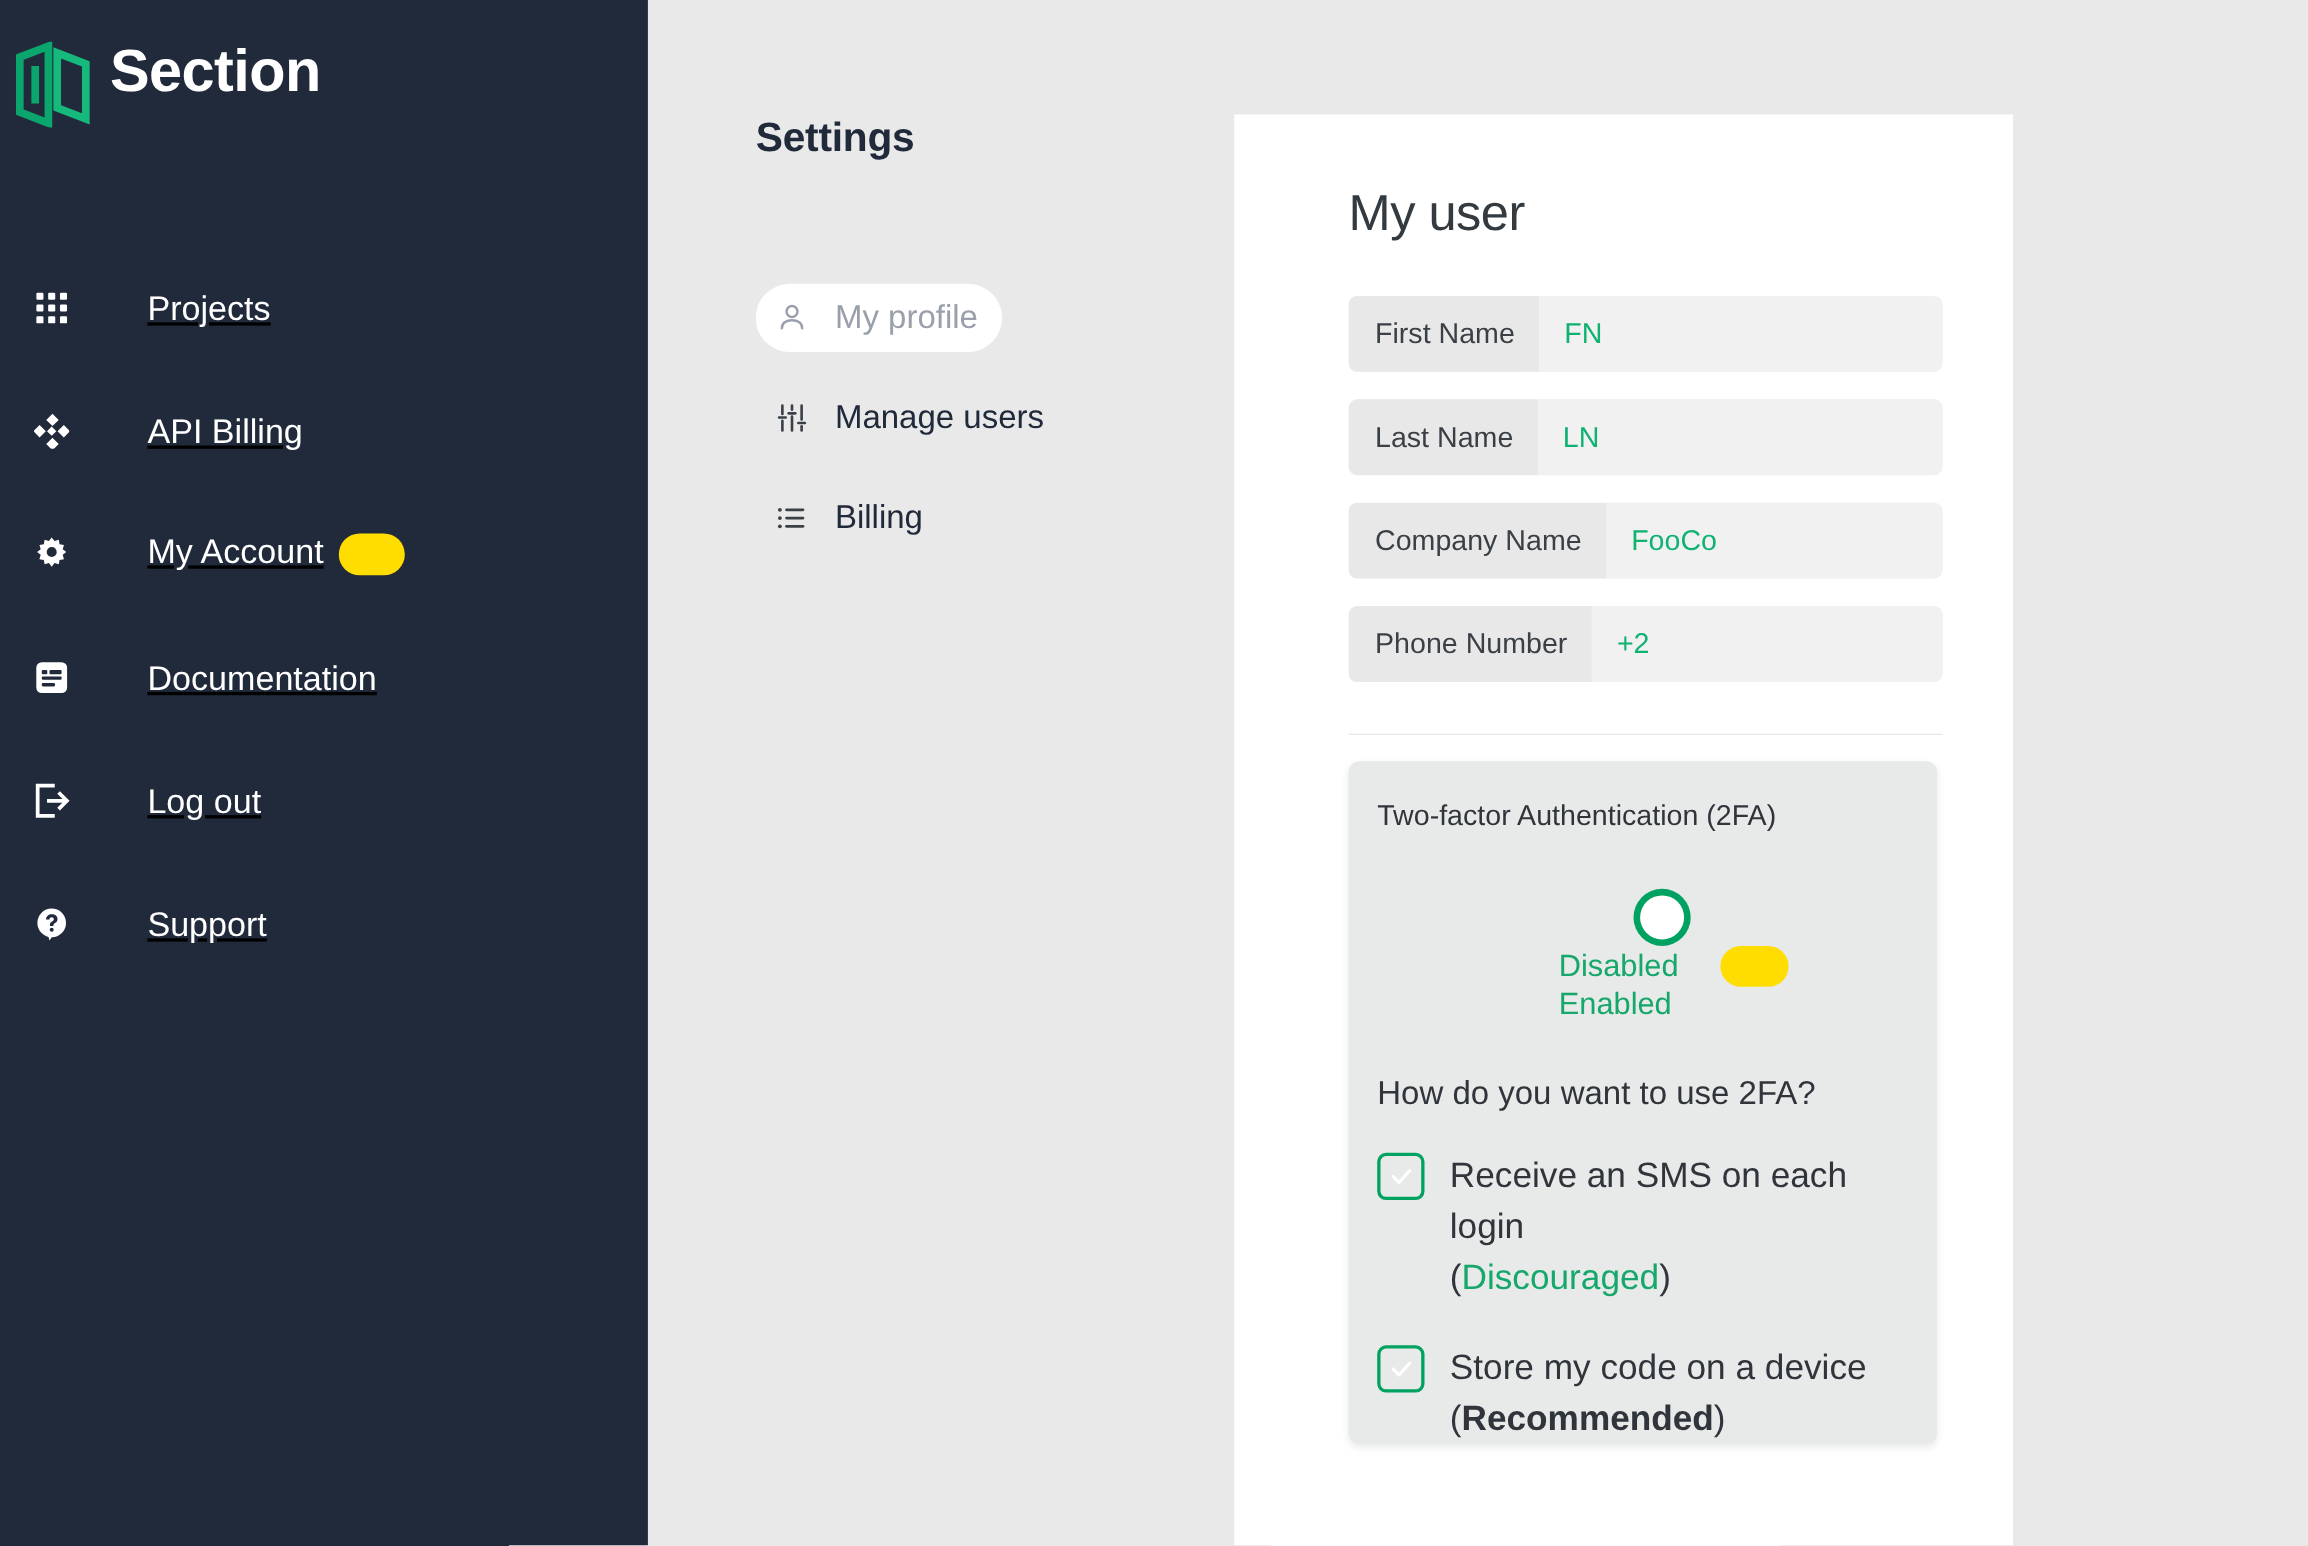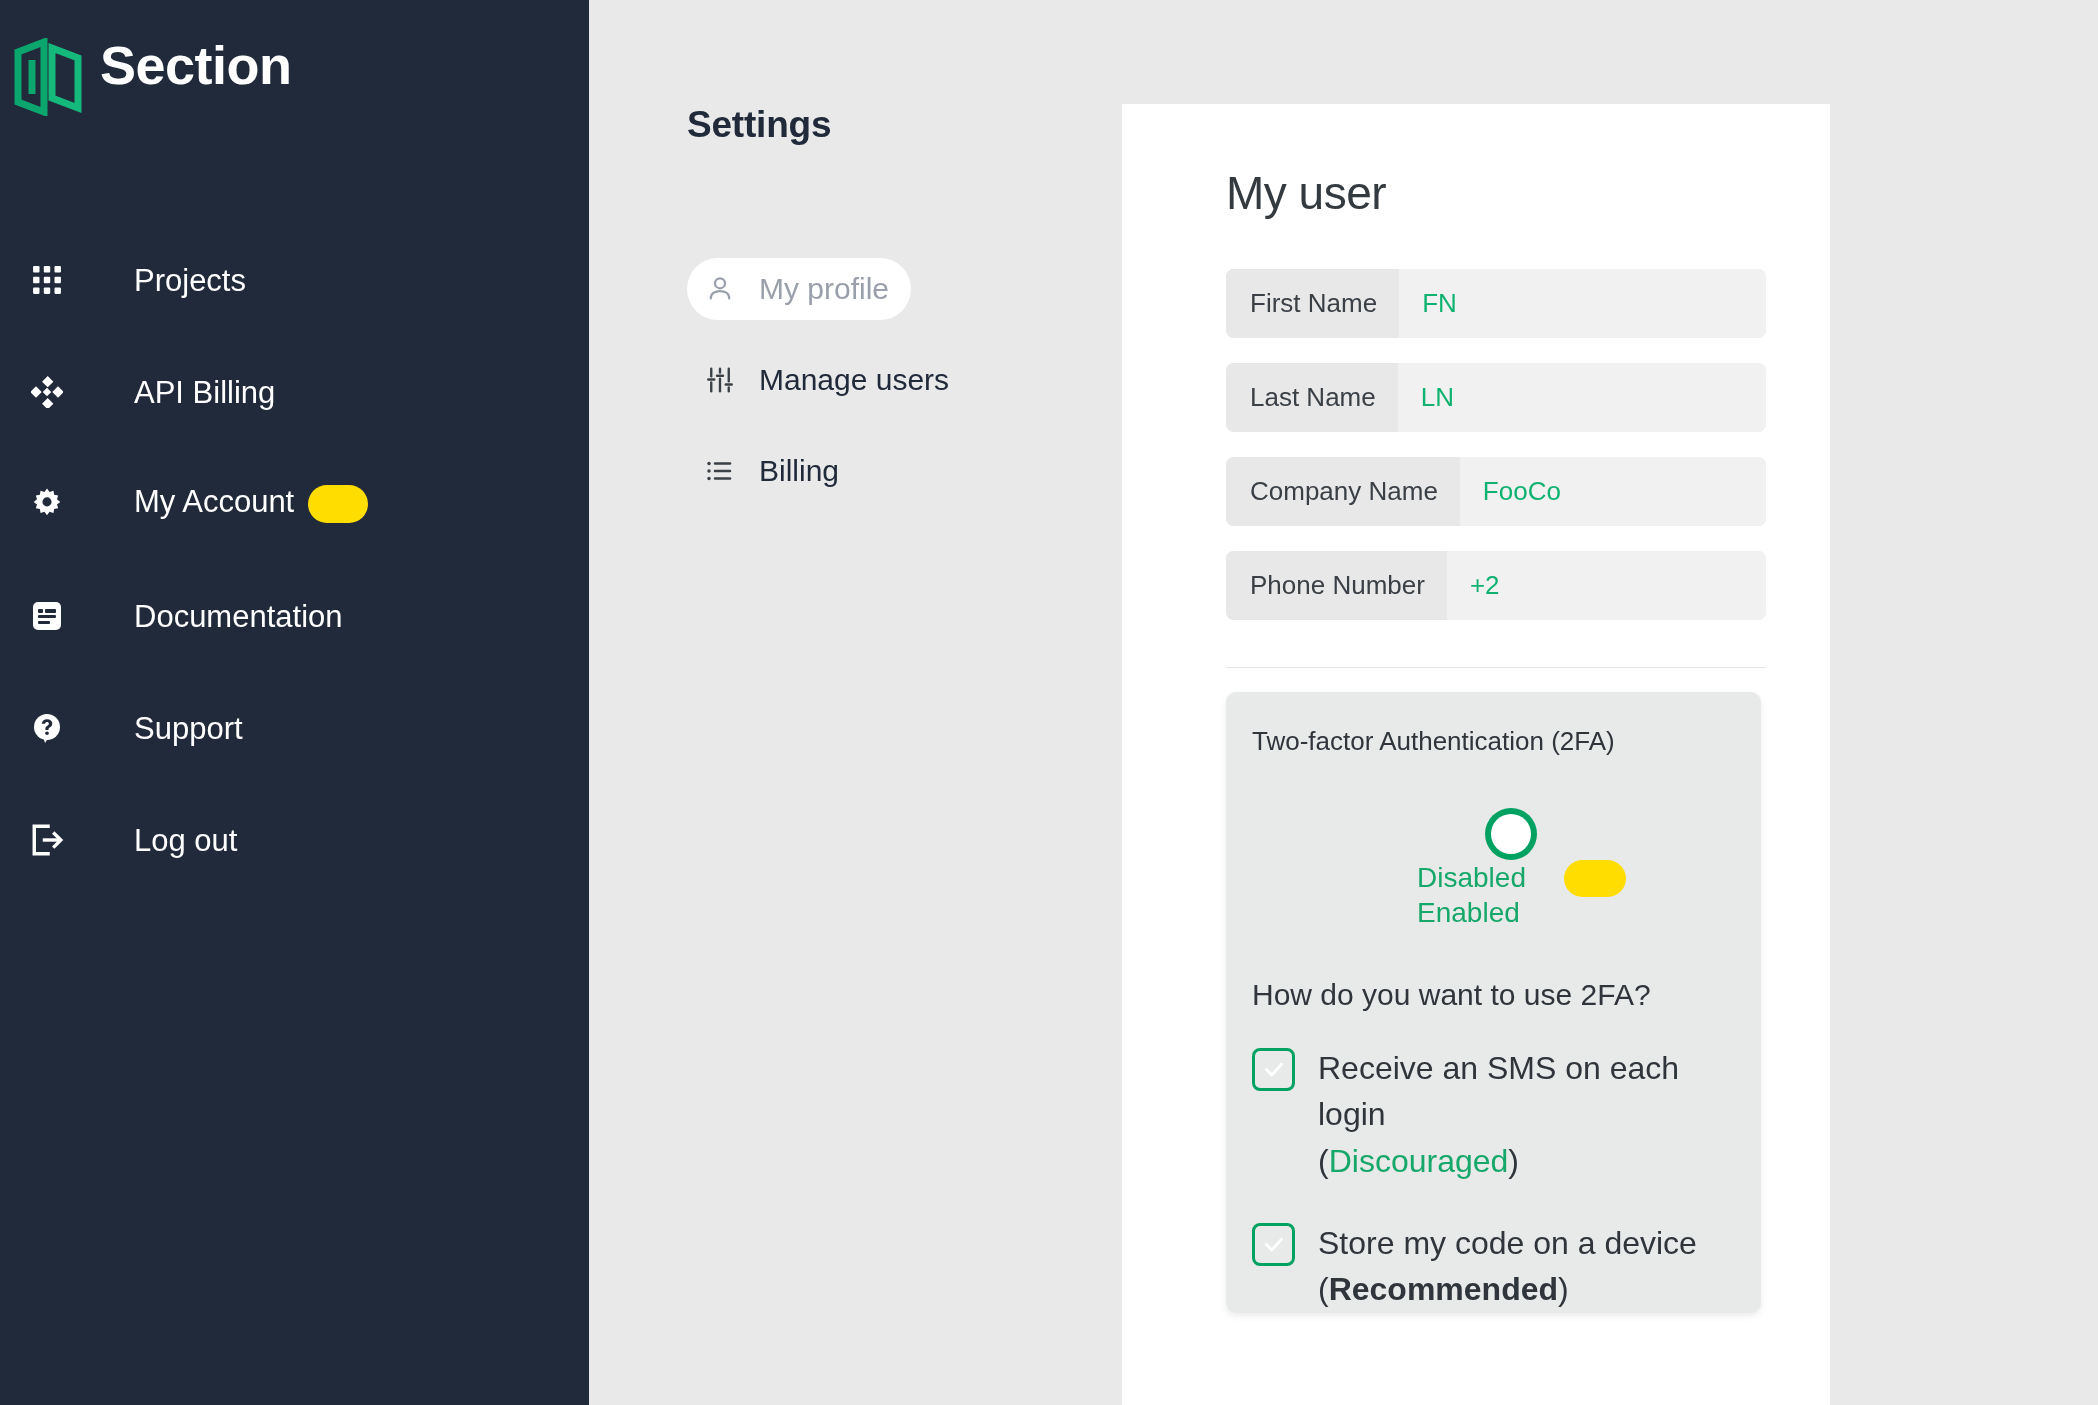--- a/index.html
+++ b/index.html
@@ -29,21 +29,21 @@
   }
   .brand-logo { width: 68px; height: 78px; flex: 0 0 68px; margin-left: 4px; }
   .brand-name {
     color: #ffffff;
     font-size: 54px;
     font-weight: 700;
     letter-spacing: -0.5px;
     margin-left: 18px;
     line-height: 1;
   }
-  .nav { margin-top: 74px; }
+  .nav { margin-top: 74px; text-decoration: underline; }
   .nav-item {
     display: flex;
     align-items: center;
     height: 112px;
     padding-left: 18px;
     cursor: pointer;
   }
   .nav-icon {
     width: 50px;
     height: 50px;
@@ -318,39 +318,39 @@
             <rect x="14" y="9" width="11" height="4" rx="1" fill="#212a3a"></rect>
             <rect x="7" y="15" width="18" height="3" rx="1" fill="#212a3a"></rect>
             <rect x="7" y="21" width="12" height="3" rx="1" fill="#212a3a"></rect>
           </svg>
         </span>
         <span class="nav-label">Documentation</span>
       </div>
 
       <div class="nav-item">
         <span class="nav-icon">
+          <svg viewBox="0 0 32 32" width="34" height="34" aria-hidden="true">
+            <path d="M17 3 H4 V29 H17" fill="none" stroke="#ffffff" stroke-width="3.2" stroke-linecap="square"></path>
+            <path d="M12 16 H29" fill="none" stroke="#ffffff" stroke-width="3.2"></path>
+            <path d="M23 10 L29 16 L23 22" fill="none" stroke="#ffffff" stroke-width="3.2" stroke-linecap="square" stroke-linejoin="miter"></path>
+          </svg>
+        </span>
+        <span class="nav-label">Log out</span>
+      </div>
+
+      <div class="nav-item">
+        <span class="nav-icon">
           <svg viewBox="0 0 32 32" width="32" height="32" aria-hidden="true">
             <path fill="#ffffff" d="M16 2a13 13 0 1 0 0 26 13 13 0 0 0 0-26z"></path>
             <path fill="#ffffff" d="M12 24 L14 31 L18 25 Z"></path>
             <path fill="#212a3a" d="M16 7.2c-3 0-5 1.9-5.2 4.6h3.2c0.1-1.2 0.8-1.9 2-1.9 1.1 0 1.9 0.7 1.9 1.7 0 0.9-0.4 1.4-1.6 2.2-1.4 0.9-2 1.8-1.9 3.5v0.6h3.1v-0.4c0-1 0.4-1.5 1.6-2.3 1.5-1 2.2-2.1 2.2-3.8 0-2.5-2.1-4.2-5.3-4.2z"></path>
             <circle cx="16" cy="21.3" r="1.8" fill="#212a3a"></circle>
           </svg>
         </span>
         <span class="nav-label">Support</span>
-      </div>
-
-      <div class="nav-item">
-        <span class="nav-icon">
-          <svg viewBox="0 0 32 32" width="34" height="34" aria-hidden="true">
-            <path d="M17 3 H4 V29 H17" fill="none" stroke="#ffffff" stroke-width="3.2" stroke-linecap="square"></path>
-            <path d="M12 16 H29" fill="none" stroke="#ffffff" stroke-width="3.2"></path>
-            <path d="M23 10 L29 16 L23 22" fill="none" stroke="#ffffff" stroke-width="3.2" stroke-linecap="square" stroke-linejoin="miter"></path>
-          </svg>
-        </span>
-        <span class="nav-label">Log out</span>
       </div>
 
     </nav>
   </aside>
 
   <section class="settings-col">
     <h1 class="settings-title">Settings</h1>
 
     <div class="settings-nav">
 

